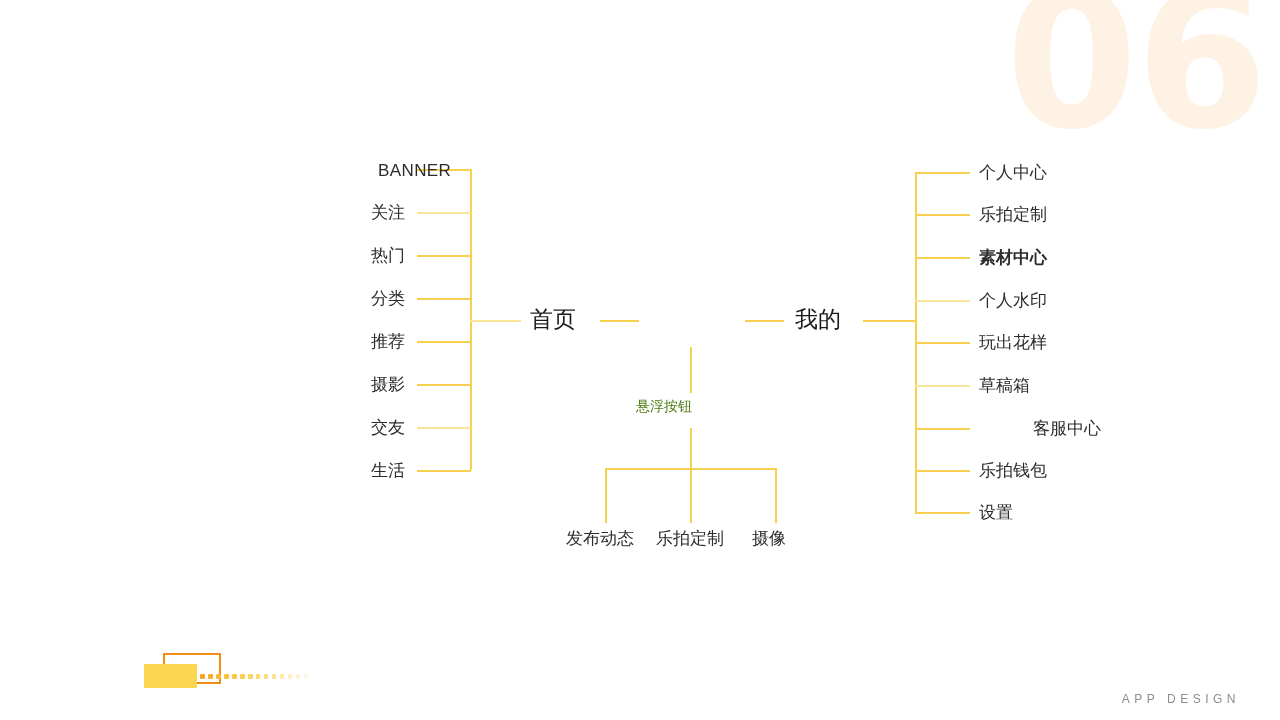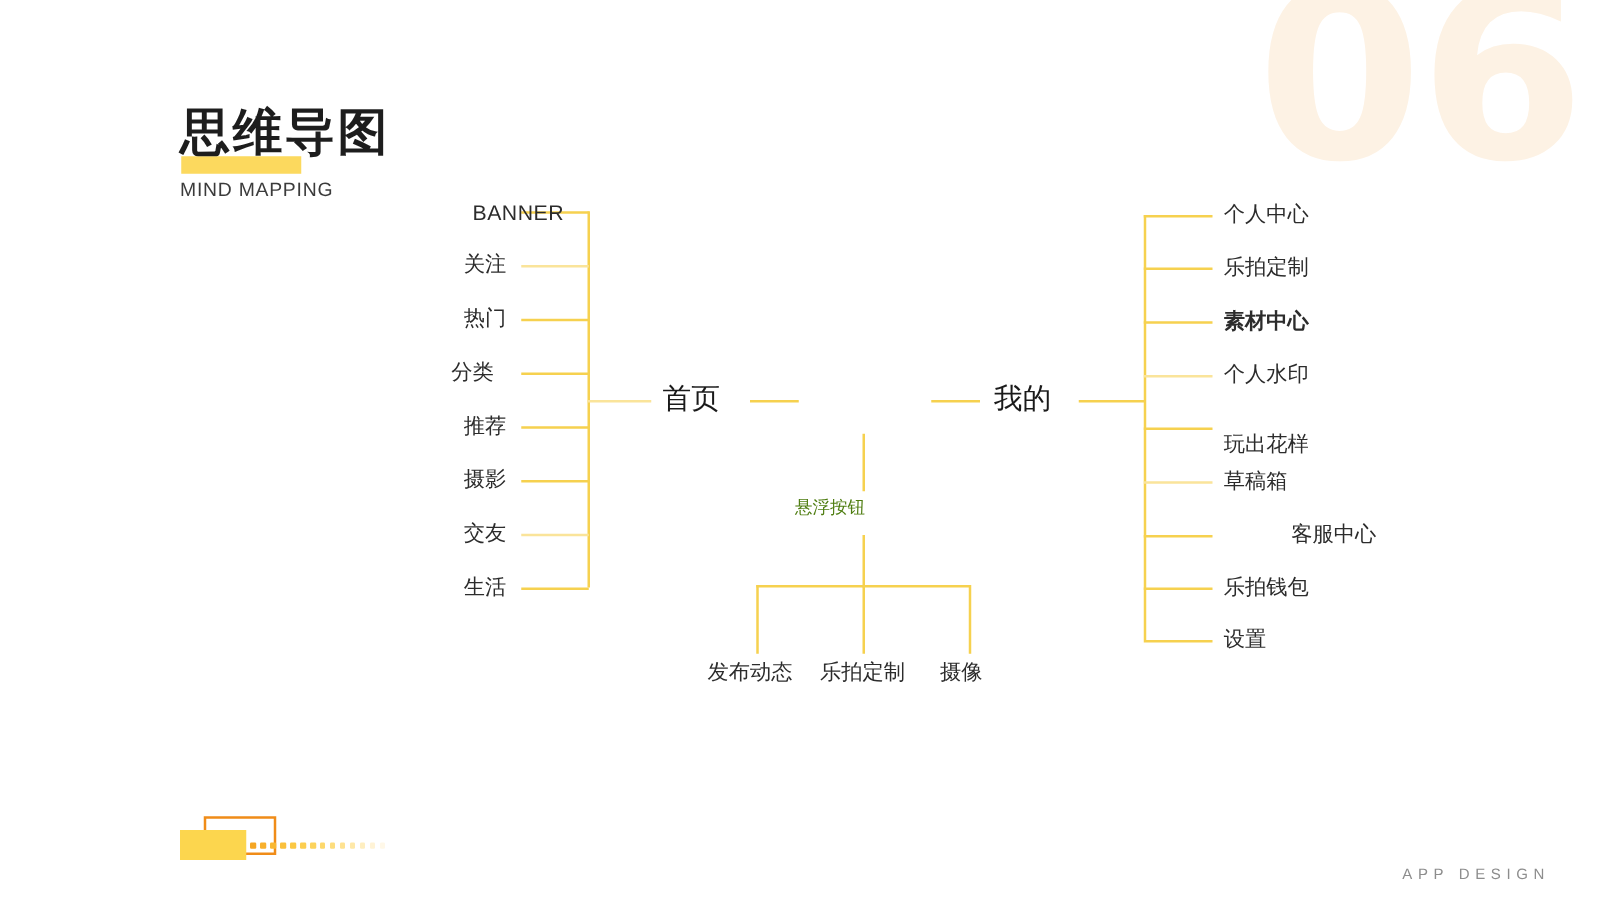--- a/index.html
+++ b/index.html
@@ -172,27 +172,20 @@
     font-family: "Liberation Sans", sans-serif;
   }
 </style>
 </head>
 <body>
 
 <div class="slide">
 
   <div class="watermark">06</div>
 
-  <div class="title-block">
-    <div class="title-wrap">
-      <span class="title-hl"></span>
-      <span class="title-text">思维导图</span>
-    </div>
-    <div class="subtitle">MIND MAPPING</div>
-  </div>
 
   <div>
 
     <div class="ln-v" style="left:470px; top:169px; height:301px;"></div>
 
     <div class="ln-h" style="left:417px; top:169px; width:54px;"></div>
     <div class="ln-h ln-soft" style="left:417px; top:212px; width:54px;"></div>
     <div class="ln-h" style="left:417px; top:255px; width:54px;"></div>
     <div class="ln-h" style="left:417px; top:298px; width:54px;"></div>
     <div class="ln-h" style="left:417px; top:341px; width:54px;"></div>
@@ -200,21 +193,21 @@
     <div class="ln-h ln-soft" style="left:417px; top:427px; width:54px;"></div>
     <div class="ln-h" style="left:417px; top:470px; width:54px;"></div>
 
     <div class="ln-h ln-soft" style="left:470px; top:320px; width:51px;"></div>
 
     <div class="ln-h" style="left:600px; top:320px; width:39px;"></div>
 
     <div class="node-label latin" style="left:330px; top:162px;margin-left:48px;">BANNER</div>
     <div class="node-label" style="left:371px; top:204px;">关注</div>
     <div class="node-label" style="left:371px; top:247px;">热门</div>
-    <div class="node-label" style="left:361px; top:290px;">分类</div>
+    <div class="node-label" style="left:371px; top:290px;">分类</div>
     <div class="node-label" style="left:371px; top:333px;">推荐</div>
     <div class="node-label" style="left:371px; top:376px;">摄影</div>
     <div class="node-label" style="left:371px; top:419px;">交友</div>
     <div class="node-label" style="left:371px; top:462px;">生活</div>
 
     <div class="node-label node-mid" style="left:530px; top:308px;">首页</div>
   </div>
 
   <div>
 
@@ -233,21 +226,21 @@
     <div class="ln-h" style="left:745px; top:320px; width:39px;"></div>
 
     <div class="ln-h" style="left:863px; top:320px; width:53px;"></div>
 
     <div class="node-label node-mid" style="left:795px; top:308px;">我的</div>
 
     <div class="node-label" style="left:979px; top:164px;">个人中心</div>
     <div class="node-label" style="left:979px; top:206px;">乐拍定制</div>
     <div class="node-label" style="left:979px; top:249px;font-weight:bold;">素材中心</div>
     <div class="node-label" style="left:979px; top:292px;">个人水印</div>
-    <div class="node-label" style="left:979px; top:348px;">玩出花样</div>
+    <div class="node-label" style="left:979px; top:334px;">玩出花样</div>
     <div class="node-label" style="left:979px; top:377px;">草稿箱</div>
     <div class="node-label" style="left:1033px; top:420px;">客服中心</div>
     <div class="node-label" style="left:979px; top:462px;">乐拍钱包</div>
     <div class="node-label" style="left:979px; top:504px;">设置</div>
   </div>
 
   <div>
 
     <div class="ln-v" style="left:690px; top:347px; height:46px;"></div>
 

